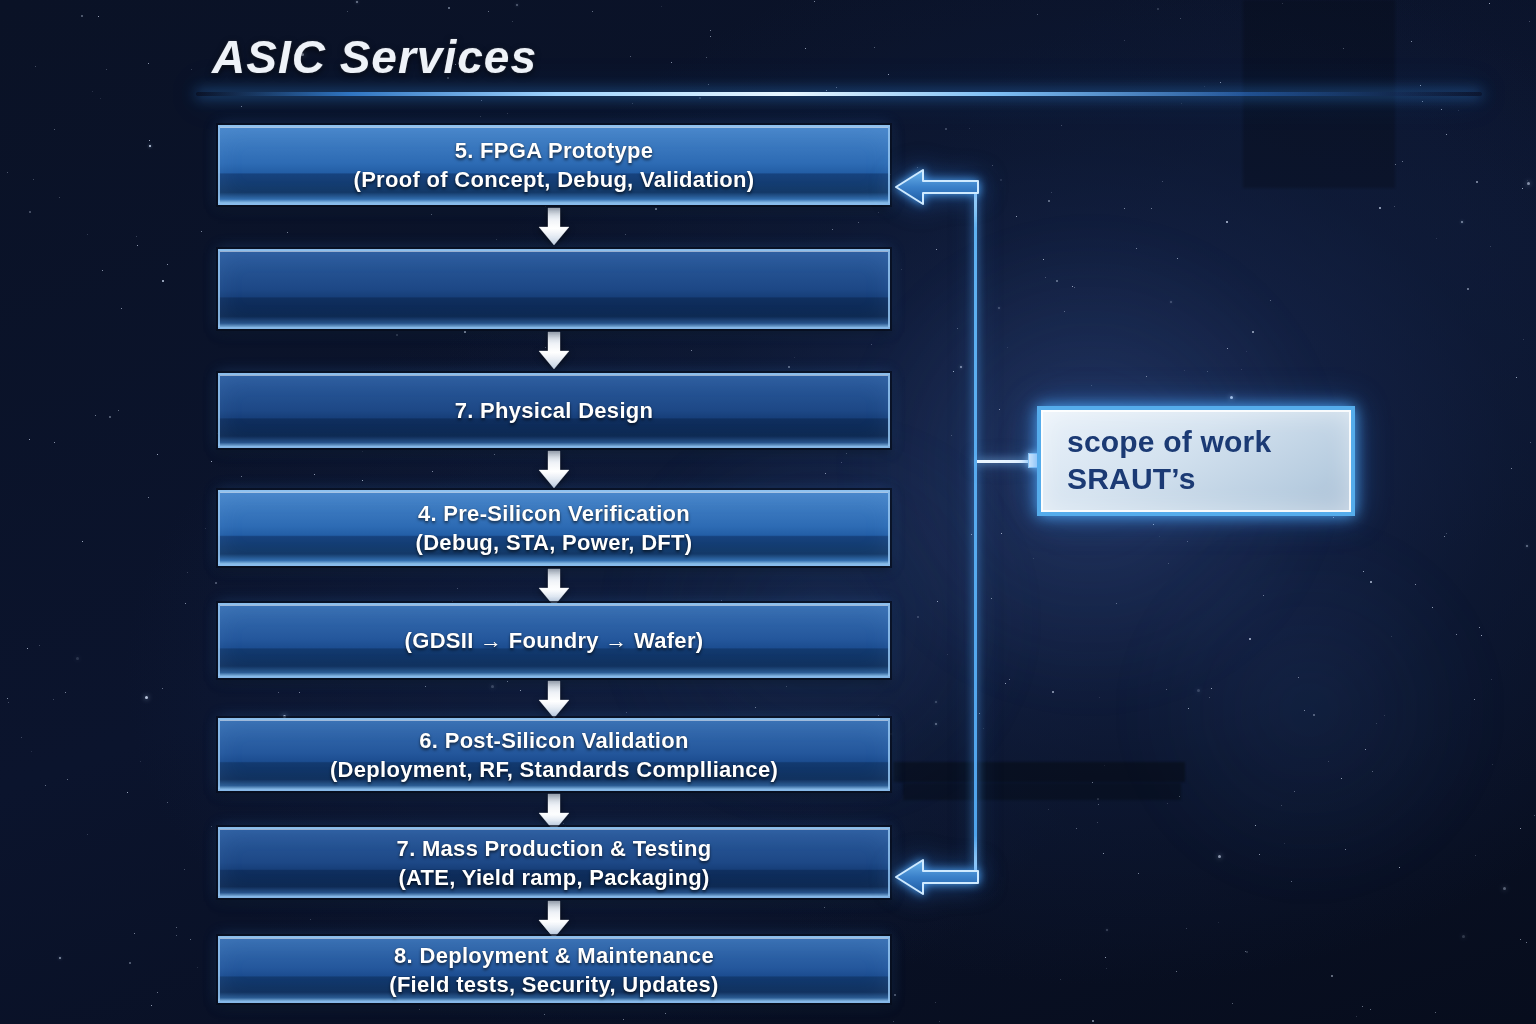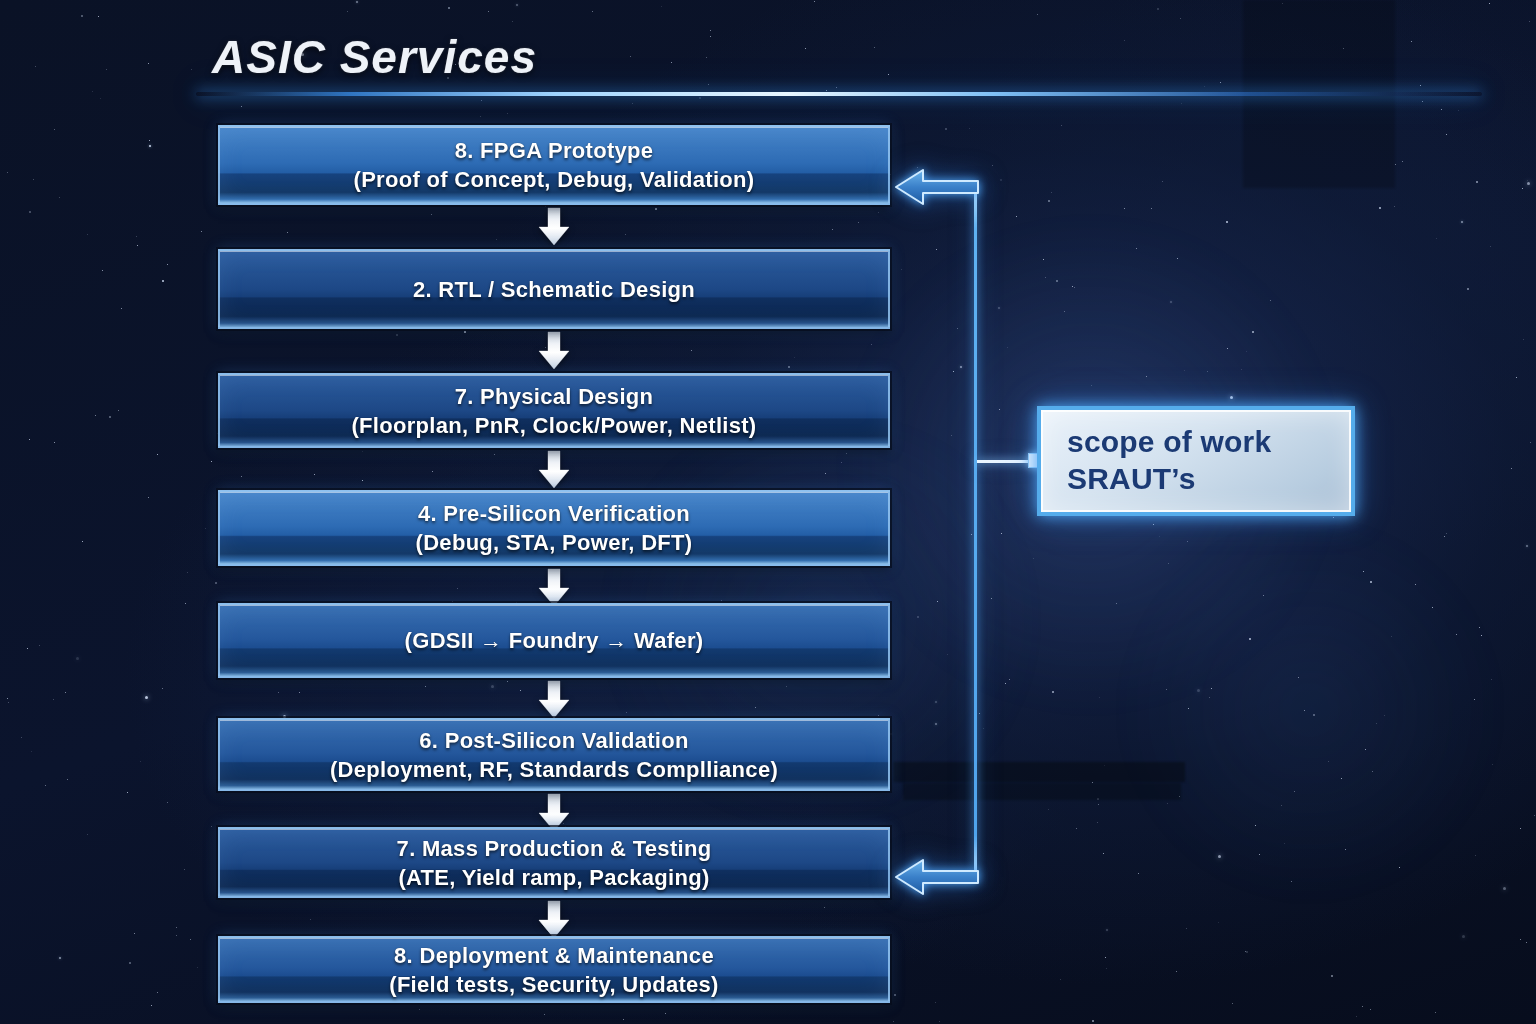--- a/index.html
+++ b/index.html
@@ -532,29 +532,27 @@
           <stop offset="0.5" stop-color="#3a80c9"></stop>
           <stop offset="1" stop-color="#1d5aa2"></stop>
       </linearGradient>
     </defs>
   </svg>
 
   <h1 class="title">ASIC Services</h1>
   <div class="title-line"></div>
 
   <div class="step tone-a" style="top:125px;height:80px;">
-    <div class="step-title">8. FPGA Prototype</div>
+    <div class="step-title">5. FPGA Prototype</div>
     <div class="step-subtitle">(Proof of Concept, Debug, Validation)</div>
   </div>
   <div class="step tone-c" style="top:249px;height:80px;">
-    <div class="step-title">2. RTL / Schematic Design</div>
   </div>
   <div class="step tone-c" style="top:373px;height:75px;">
     <div class="step-title">7. Physical Design</div>
-    <div class="step-subtitle">(Floorplan, PnR, Clock/Power, Netlist)</div>
   </div>
   <div class="step tone-a" style="top:490px;height:76px;">
     <div class="step-title">4. Pre-Silicon Verification</div>
     <div class="step-subtitle">(Debug, STA, Power, DFT)</div>
   </div>
   <div class="step tone-b" style="top:603px;height:75px;">
     <div class="step-subtitle">(GDSII → Foundry → Wafer)</div>
   </div>
   <div class="step tone-b" style="top:718px;height:73px;">
     <div class="step-title">6. Post-Silicon Validation</div>

